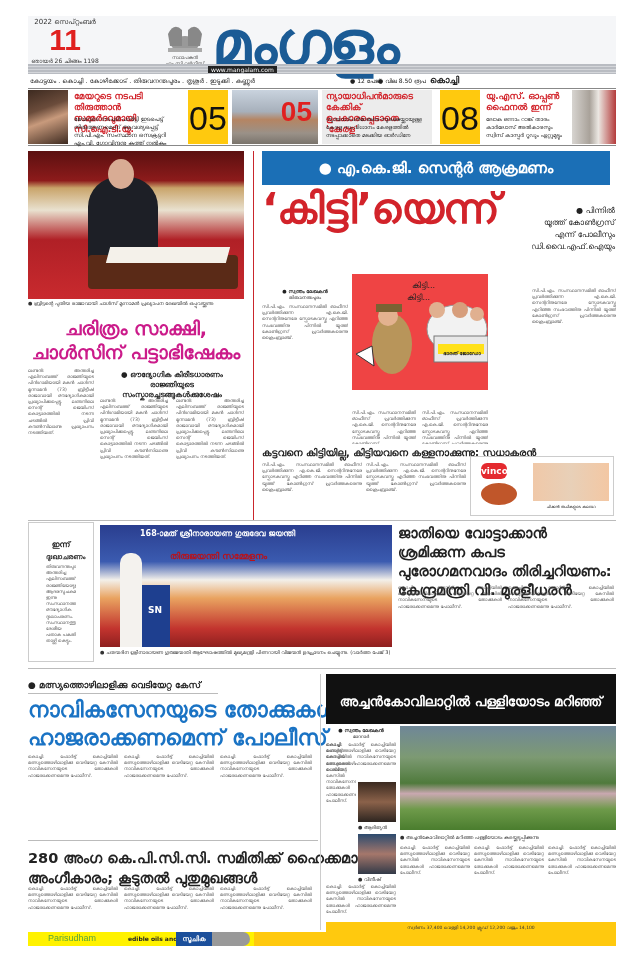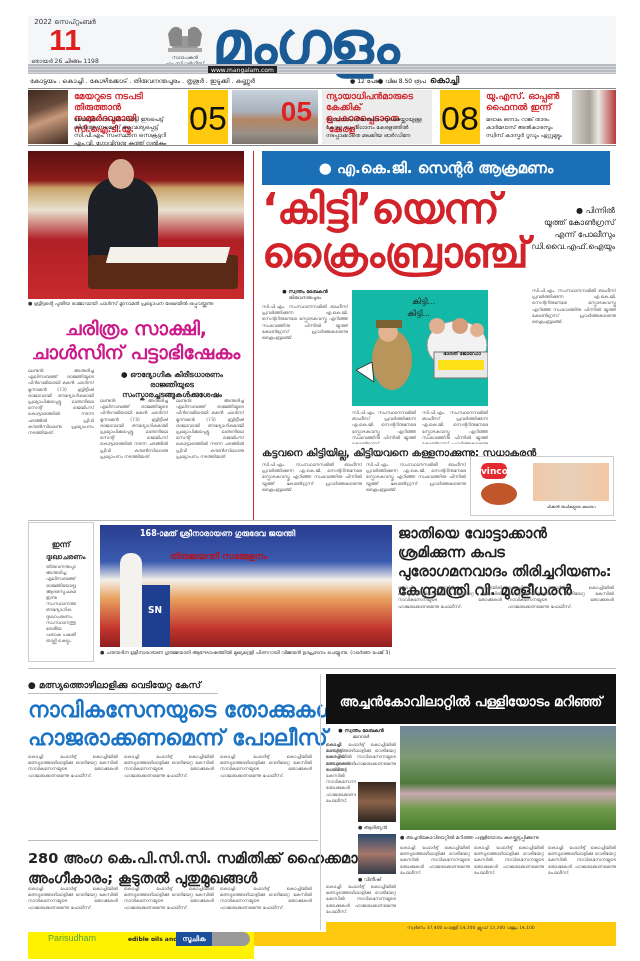--- a/index.html
+++ b/index.html
@@ -36,36 +36,36 @@
 .paper{left:80px;top:96px;width:120px;height:16px;background:#f4f1ea;transform:skewX(-15deg)}
 .cap{font-size:5px;color:#333;line-height:6px}
 .charles-head{left:28px;top:316px;width:216px;text-align:center;font-size:19px;font-weight:bold;color:#cb1b8a;line-height:24px}
 .col{font-size:4.6px;line-height:6.2px;color:#555;text-align:justify;overflow:hidden}
 .sub-kick{font-size:7.5px;font-weight:bold;color:#222;text-align:center;line-height:10px}
 .vrule{width:1px;background:#c9262c}
 
 .blue-banner{left:262px;top:151px;width:348px;height:34px;background:#1b6fb6;color:#fff;font-size:15px;font-weight:bold;text-align:center;line-height:34px}
 .kitti{left:262px;top:187px;font-size:42px;font-weight:bold;color:#d2232a;line-height:44px;letter-spacing:-1px}
 .side-note{left:520px;top:205px;width:95px;font-size:8px;text-align:right;line-height:12px;color:#222}
-.cartoon{left:352px;top:290px;width:136px;height:116px;background:#14b8a6}
+.cartoon{left:352px;top:274px;width:136px;height:116px;background:#ef4444}
 .sud-head{left:262px;top:447px;font-size:10px;font-weight:bold;color:#222}
 .ad-vincos{left:470px;top:456px;width:144px;height:60px;border:1px solid #ccc;background:#fff}
 
 .sn-photo{left:100px;top:525px;width:292px;height:122px;background:linear-gradient(180deg,#2a3e8f 0%,#3b5bb0 30%,#f3f0ea 45%,#e9a360 60%,#c2342e 85%,#8e1f1f 100%)}
 .today{left:28px;top:522px;width:66px;height:140px;border:1px solid #ccc;padding:17px}
 .muralee{left:398px;top:524px;width:216px;font-size:14.5px;font-weight:bold;color:#222;line-height:19px}
 
 .navy-kick{left:28px;top:680px;font-size:9px;font-weight:bold;color:#222}
 .navy-head{left:28px;top:696px;font-size:22px;font-weight:bold;color:#1a73c4;line-height:28px}
 .black-banner{left:326px;top:674px;width:290px;height:50px;background:#111;color:#fff;font-size:13.5px;font-weight:bold;text-align:center;line-height:22px;padding-top:16px}
 .river{left:400px;top:726px;width:216px;height:104px;background:linear-gradient(180deg,#6f8798 0%,#7d9a73 30%,#4f7a3c 55%,#c9a8b0 65%,#6e9a4a 80%,#4a7d2e 100%)}
 .p1{left:358px;top:782px;width:38px;height:40px;background:linear-gradient(180deg,#3a2a20,#8b624a 50%,#2d2520)}
 .p2{left:358px;top:834px;width:38px;height:40px;background:linear-gradient(180deg,#2c4b6e,#a5776b 50%,#323a48)}
 .kpcc{left:28px;top:848px;font-size:14.5px;font-weight:bold;color:#222;line-height:20px}
-.footer-ad{left:28px;top:932px;width:226px;height:27px;background:#fff200}
+.footer-ad{left:28px;top:932px;width:226px;height:14px;background:#fff200}
 .yellowbar{left:400px;top:922px;width:216px;height:12px;background:#ffc90e;font-size:4.5px;text-align:center;line-height:12px;color:#333}
 .hr{height:1px;background:#bbb}
 </style>
 </head>
 <body>
 
 <div class="abs mast"></div>
 <div class="abs date-top">2022 സെപ്റ്റംബർ</div>
 <div class="abs date-big">11</div>
 <div class="abs date-sub">ഞായർ 26 ചിങ്ങം 1198</div>
@@ -115,21 +115,20 @@
 </div>
 <div class="abs col" style="left:28px;top:368px;width:66px;height:150px">ലണ്ടൻ: അന്തരിച്ച എലിസബത്ത് രാജ്ഞിയുടെ പിൻഗാമിയായി മകൻ ചാൾസ് മൂന്നാമൻ (73) ബ്രിട്ടീഷ് രാജാവായി ഔദ്യോഗികമായി പ്രഖ്യാപിക്കപ്പെട്ടു. ലണ്ടനിലെ സെന്റ് ജെയിംസ് കൊട്ടാരത്തിൽ നടന്ന ചടങ്ങിൽ പ്രിവി കൗൺസിലാണു പ്രഖ്യാപനം നടത്തിയത്.</div>
 <div class="abs sub-kick" style="left:100px;top:370px;width:144px">● ഔദ്യോഗിക കിരീടധാരണം രാജ്ഞിയുടെ സംസ്കാരച്ചടങ്ങുകൾക്കുശേഷം</div>
 <div class="abs col" style="left:100px;top:398px;width:68px;height:118px">ലണ്ടൻ: അന്തരിച്ച എലിസബത്ത് രാജ്ഞിയുടെ പിൻഗാമിയായി മകൻ ചാൾസ് മൂന്നാമൻ (73) ബ്രിട്ടീഷ് രാജാവായി ഔദ്യോഗികമായി പ്രഖ്യാപിക്കപ്പെട്ടു. ലണ്ടനിലെ സെന്റ് ജെയിംസ് കൊട്ടാരത്തിൽ നടന്ന ചടങ്ങിൽ പ്രിവി കൗൺസിലാണു പ്രഖ്യാപനം നടത്തിയത്.</div>
 <div class="abs col" style="left:176px;top:398px;width:68px;height:118px">ലണ്ടൻ: അന്തരിച്ച എലിസബത്ത് രാജ്ഞിയുടെ പിൻഗാമിയായി മകൻ ചാൾസ് മൂന്നാമൻ (73) ബ്രിട്ടീഷ് രാജാവായി ഔദ്യോഗികമായി പ്രഖ്യാപിക്കപ്പെട്ടു. ലണ്ടനിലെ സെന്റ് ജെയിംസ് കൊട്ടാരത്തിൽ നടന്ന ചടങ്ങിൽ പ്രിവി കൗൺസിലാണു പ്രഖ്യാപനം നടത്തിയത്.</div>
 <div class="abs vrule" style="left:253px;top:151px;height:370px"></div>
 
 <div class="abs blue-banner">● എ.കെ.ജി. സെന്റർ ആക്രമണം</div>
 <div class="abs kitti">
   <div>‘കിട്ടി’യെന്ന്</div>
-  <div>ക്രൈംബ്രാഞ്ച്</div>
 </div>
 <div class="abs side-note">
   <div>● പിന്നിൽ</div>
   <div>യൂത്ത് കോൺഗ്രസ്</div>
   <div>എന്ന് പോലീസും</div>
   <div>ഡി.വൈ.എഫ്.ഐയും</div>
 </div>
 <div class="abs" style="left:262px;top:288px;width:86px;font-size:5px;text-align:center;font-weight:bold">● സ്വന്തം ലേഖകൻ</div>
 <div class="abs" style="left:262px;top:295px;width:86px;font-size:4.5px;text-align:center">തിരുവനന്തപുരം</div>
 <div class="abs col" style="left:262px;top:304px;width:86px;height:138px">സി.പി.എം. സംസ്ഥാനസമിതി ഓഫീസ് പ്രവർത്തിക്കുന്ന എ.കെ.ജി. സെന്ററിനുനേരേ സ്ഫോടകവസ്തു എറിഞ്ഞ സംഭവത്തിനു പിന്നിൽ യൂത്ത് കോൺഗ്രസ് പ്രവർത്തകരെന്നു ക്രൈംബ്രാഞ്ച്.</div>

